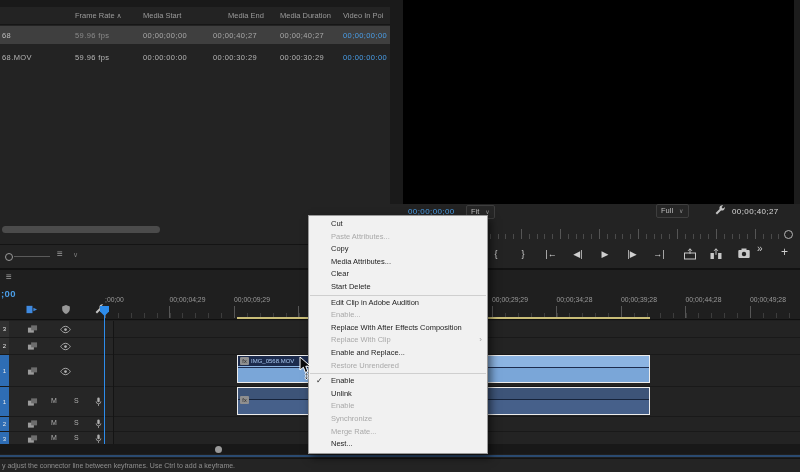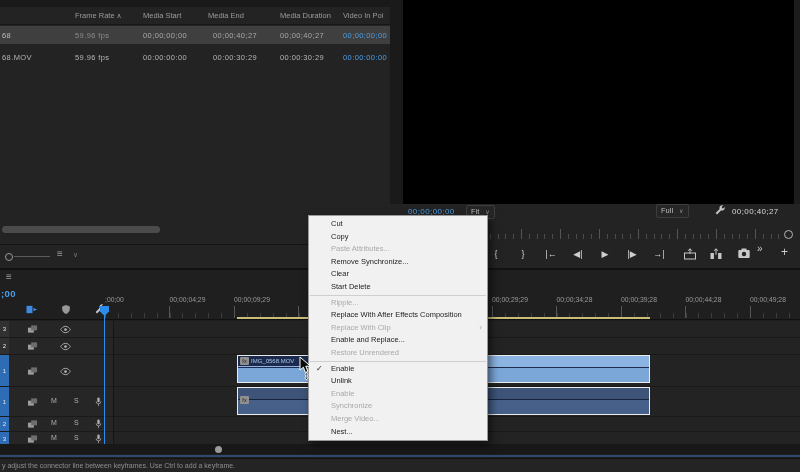--- a/index.html
+++ b/index.html
@@ -71,21 +71,21 @@
 </head>
 <body>
 
 <div id="root">
 
   <div class="abs" id="project-panel">
     <div class="abs" id="project-topstrip"></div>
     <div class="abs" id="project-header">
         <div class="pcol" style="left:75px">Frame Rate<span style="color:#9b9b9b;font-size:7px;"> ∧</span></div>
         <div class="pcol" style="left:143px">Media Start</div>
-        <div class="pcol" style="left:208px">Media End</div>
+        <div class="pcol" style="left:228px">Media End</div>
         <div class="pcol" style="left:280px">Media Duration</div>
         <div class="pcol" style="left:343px">Video In Poi</div>
       </div>
     <div id="project-rows">
         <div class="prow" style="top:26px;background:#3f3f3f">
           <div class="pcell tc" style="left:2px;color:#bdbdbd">68</div>
           <div class="pcell tc" style="left:75px;color:#8a8a8a">59.96 fps</div>
           <div class="pcell tc" style="left:143px;color:#a8a8a8">00;00;00;00</div>
           <div class="pcell tc" style="left:213px;color:#a8a8a8">00;00;40;27</div>
           <div class="pcell tc" style="left:280px;color:#a8a8a8">00;00;40;27</div>
@@ -327,37 +327,38 @@
 
   <div class="abs" id="tl-hscroll-track"></div>
   <div class="abs" id="tl-hscroll-knob"></div>
   <div class="abs" id="tl-bottomline"></div>
   <div class="abs" id="status-bar">
     <div id="status-text">y adjust the connector line between keyframes. Use Ctrl to add a keyframe.</div>
   </div>
 
   <div class="abs" id="context-menu">
       <div class="mi">Cut</div>
+      <div class="mi disabled">Paste Attributes...</div>
       <div class="mi">Copy</div>
-      <div class="mi disabled">Paste Attributes...</div>
-      <div class="mi">Remove Synchronize...</div>
+      <div class="mi">Media Attributes...</div>
       <div class="mi">Clear</div>
       <div class="mi">Start Delete</div>
       <div class="msep"></div>
-      <div class="mi disabled">Ripple...</div>
+      <div class="mi">Edit Clip in Adobe Audition</div>
+      <div class="mi disabled">Enable...</div>
       <div class="mi">Replace With After Effects Composition</div>
       <div class="mi disabled">Replace With Clip<span class="sub">›</span></div>
       <div class="mi">Enable and Replace...</div>
       <div class="mi disabled">Restore Unrendered</div>
       <div class="msep"></div>
       <div class="mi">Enable<span class="check">✓</span></div>
       <div class="mi">Unlink</div>
       <div class="mi disabled">Enable</div>
       <div class="mi disabled">Synchronize</div>
-      <div class="mi disabled">Merge Video...</div>
+      <div class="mi disabled">Merge Rate...</div>
       <div class="mi">Nest...</div>
     </div>
 
   <div class="abs" id="cursor">
     <svg width="13" height="19" viewBox="0 0 13 19">
         <polygon points="1,1 1,14 4.4,11.2 6.4,16.5 8.8,15.4 6.8,10.2 11.4,10.2" fill="#0a0a0a" stroke="#ffffff" stroke-width="1"></polygon>
       </svg>
   </div>
   <div class="abs" id="trim-cursor-icon">↕</div>
 

